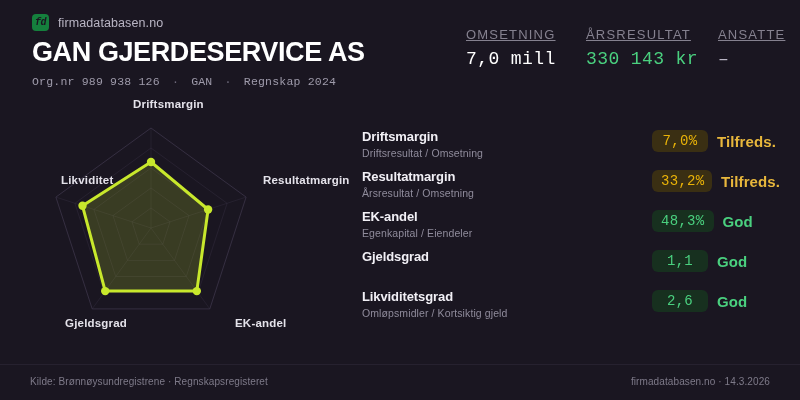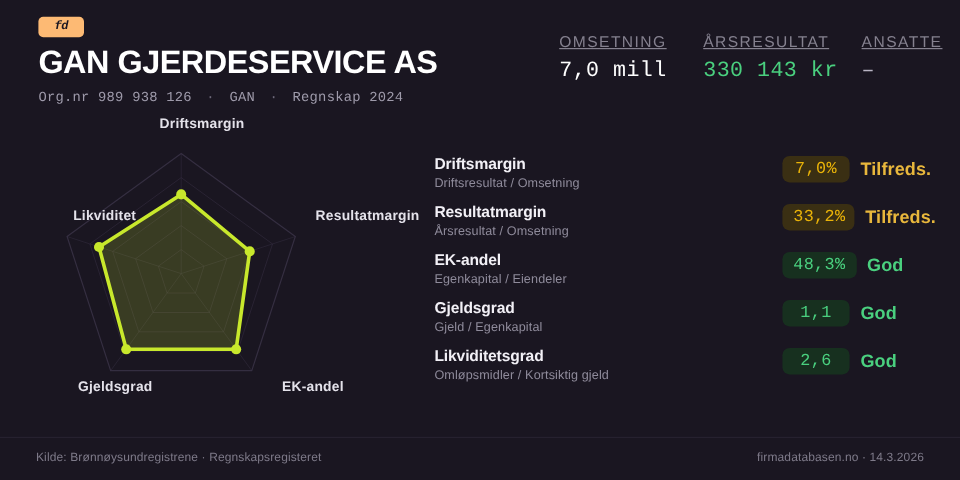--- a/index.html
+++ b/index.html
@@ -13,22 +13,22 @@
   }
   .mono { font-family:"Liberation Mono", monospace; }
 
   
   .header {
     position:absolute; left:0; top:0; width:800px; height:92px;
     padding:14px 32px 0 32px;
   }
   .brand { display:flex; align-items:center; gap:9px; }
   .logo-badge {
-    width:38px; height:17px; border-radius:4px;
-    background:#fdba74;
+    width:17px; height:17px; border-radius:4px;
+    background:#15803d;
     display:flex; align-items:center; justify-content:center;
     font-size:10px; font-weight:bold; color:#1a1621;
     font-family:"Liberation Mono", monospace;
     letter-spacing:-0.5px;
     font-style:italic;
   }
   .brand-name { font-size:12.5px; color:#b9b5c4; letter-spacing:0.1px; }
   .company-title {
     margin-top:7px;
     font-size:27px; font-weight:bold; letter-spacing:-0.4px;
@@ -119,20 +119,21 @@
     position:absolute; right:30px; top:11px;
     font-size:10px; color:#7e7a89; letter-spacing:0.1px;
   }
 </style>
 </head>
 <body>
 
 <div class="header">
   <div class="brand">
     <div class="logo-badge">fd</div>
+    <div class="brand-name">firmadatabasen.no</div>
   </div>
   <div class="company-title">GAN GJERDESERVICE AS</div>
   <div class="company-meta mono">
     <span>Org.nr 989 938 126</span>
     <span class="dot">·</span>
     <span>GAN</span>
     <span class="dot">·</span>
     <span>Regnskap 2024</span>
   </div>
 </div>
@@ -216,21 +217,20 @@
     </div>
     <div class="metric-right">
       <div class="badge badge-green">48,3%</div>
       <div class="rating rating-green">God</div>
     </div>
   </div>
 
   <div class="metric-row">
     <div class="metric-texts">
       <div class="metric-name">Gjeldsgrad</div>
-      <div class="metric-formula">Gjeld / Egenkapital</div>
     </div>
     <div class="metric-right">
       <div class="badge badge-green">1,1</div>
       <div class="rating rating-green">God</div>
     </div>
   </div>
 
   <div class="metric-row">
     <div class="metric-texts">
       <div class="metric-name">Likviditetsgrad</div>

